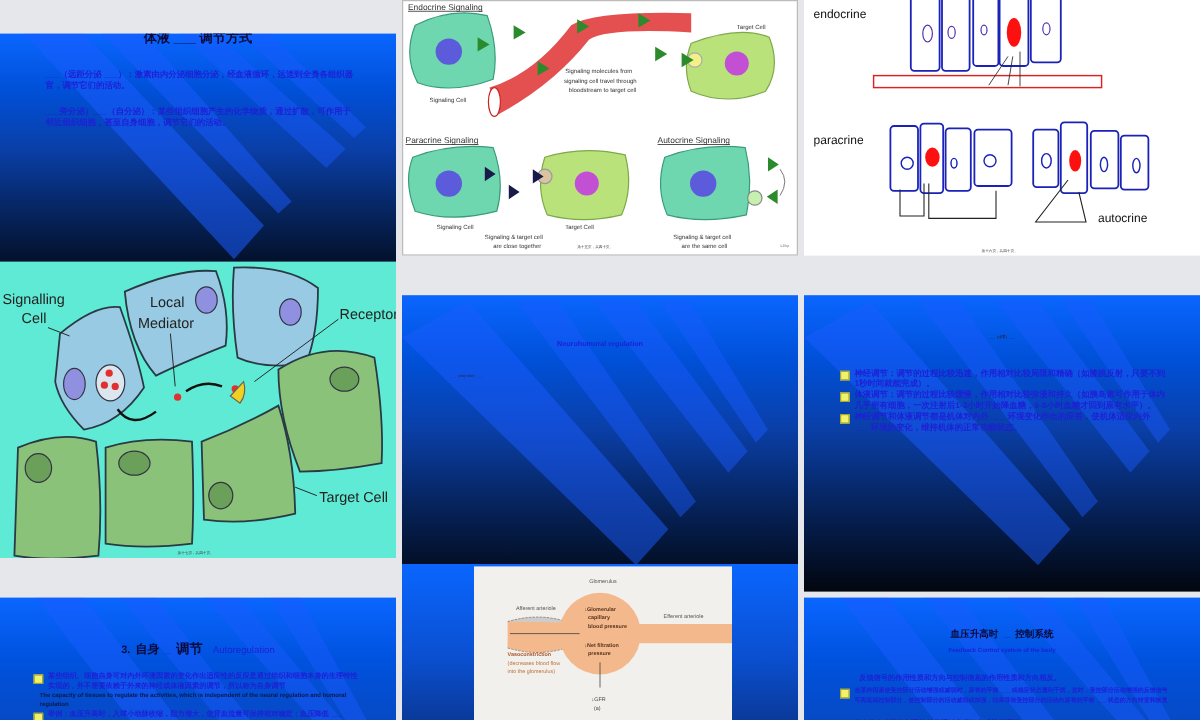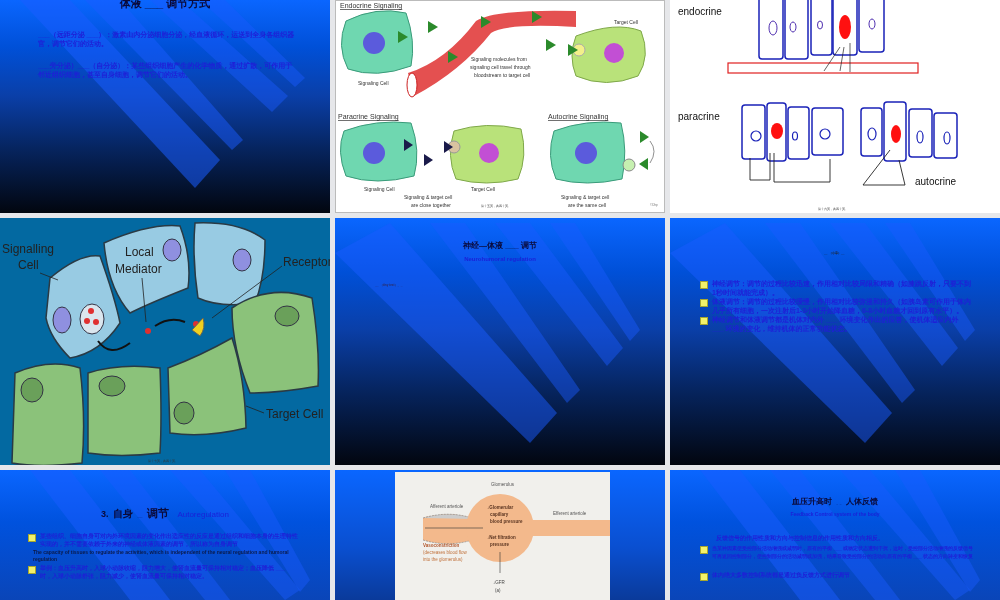--- a/index.html
+++ b/index.html
@@ -1,18 +1,18 @@
 <!DOCTYPE html>
 <html><head>
 <meta charset="utf-8">
 <style>
   html, body { margin:0; padding:0; }
   body { width:1000px; height:600px; background:#e6e7ea; position:relative; overflow:hidden; font-family:"Liberation Sans", sans-serif; }
   .slide { position:absolute; overflow:hidden; }
-  .blue { background:linear-gradient(180deg,#0a66ff 0%,#0050d8 22%,#0a3fa8 45%,#06245e 70%,#02060f 100%); }
+  .blue { background:linear-gradient(180deg,#0a66ff 0%,#0050d8 22%,#0a3fa8 45%,#06245e 70%,#02060f 100%);margin-top:28px; }
   .stripes { position:absolute; inset:0; pointer-events:none; }
   .white { background:#ffffff; }
   .c1 { left:0; width:330px; }
   .c2 { left:335px; width:330px; }
   .c3 { left:670px; width:330px; }
   .r1 { top:0; height:213px; }
   .r2 { top:218px; height:247px; }
   .r3 { top:470px; height:130px; }
   .title-dark { position:absolute; left:0; right:0; text-align:center; color:#0a0a3a; font-weight:bold; }
   .sub-blue { position:absolute; left:0; right:0; text-align:center; color:#1a22d8; font-weight:bold; }
@@ -138,21 +138,21 @@
       <path d="M100,153 L100,180 L80,180 L80,158"></path>
       <path d="M104,153 L104,182 L160,182 L160,159"></path>
       <path d="M220,150 L193,185 L235,185 L229,160"></path>
     </g>
     <text x="8" y="120" font-family="Liberation Mono, monospace" font-size="10" fill="#111">paracrine</text>
     <text x="245" y="185" font-family="Liberation Mono, monospace" font-size="10" fill="#111">autocrine</text>
     <text x="148" y="210" font-size="3" fill="#333">第十六页，共四十页。</text>
   </svg>
 </div>
 
-<div class="slide c1 r2" style="background:#0369a1;">
+<div class="slide c1 r2" style="background:#5eead4;">
   <svg width="330" height="247" viewBox="0 0 330 247">
     <g stroke="#2a3a44" stroke-width="1.5">
       <path d="M50,60 Q80,35 100,38 Q115,80 120,105 Q100,135 70,140 Q50,120 46,100 Z" fill="#98cbe3"></path>
       <path d="M104,25 Q150,5 180,8 Q192,40 188,70 Q150,85 130,95 Q108,70 104,25 Z" fill="#98cbe3"></path>
       <path d="M195,5 Q240,3 265,22 Q265,60 255,85 Q220,90 198,80 Q192,40 195,5 Z" fill="#98cbe3"></path>
       <path d="M232,90 Q270,65 312,80 Q320,130 318,168 Q280,175 250,175 Q232,130 232,90 Z" fill="#8bc27a"></path>
       <path d="M15,155 Q50,140 80,150 Q86,200 82,245 Q40,250 12,245 Z" fill="#8bc27a"></path>
       <path d="M88,155 Q120,145 160,150 Q162,200 160,235 Q120,240 88,235 Z" fill="#8bc27a"></path>
       <path d="M168,150 Q200,138 232,120 Q245,160 246,210 Q205,220 170,215 Z" fill="#8bc27a"></path>
     </g>
@@ -192,21 +192,20 @@
   </svg>
 </div>
 
 <div class="slide blue c2 r2">
   <svg class="stripes" viewBox="0 0 330 247" preserveAspectRatio="none">
     <polygon points="0,35 55,5 222,195 195,225" fill="#1a5cff" opacity="0.5"></polygon>
     <polygon points="95,5 130,5 245,172 232,185" fill="#1a5cff" opacity="0.45"></polygon>
     <polygon points="160,5 195,5 288,130 272,148" fill="#1a5cff" opacity="0.45"></polygon>
     <polygon points="215,5 240,5 305,112 295,123" fill="#1a5cff" opacity="0.45"></polygon>
   </svg>
-  <div class="title-dark" style="top:22px;font-size:8px;">神经—体液 ___ 调节</div>
   <div class="sub-blue" style="top:38px;font-size:6px;">Neurohumoral regulation</div>
   <div class="para tiny" style="left:40px;top:63px;width:80px;">___（tiny text）___</div>
 </div>
 
 <div class="slide blue c3 r2">
   <svg class="stripes" viewBox="0 0 330 247" preserveAspectRatio="none">
     <polygon points="0,35 55,5 222,195 195,225" fill="#1a5cff" opacity="0.5"></polygon>
     <polygon points="95,5 130,5 245,172 232,185" fill="#1a5cff" opacity="0.45"></polygon>
     <polygon points="160,5 195,5 288,130 272,148" fill="#1a5cff" opacity="0.45"></polygon>
     <polygon points="215,5 240,5 305,112 295,123" fill="#1a5cff" opacity="0.45"></polygon>
@@ -271,21 +270,21 @@
 <div class="slide blue c3 r3" style="background:linear-gradient(180deg,#0a66ff 0%,#0052de 40%,#0a45b8 100%);">
   <svg class="stripes" viewBox="0 0 330 130" preserveAspectRatio="none">
     <polygon points="30,0 70,0 170,130 130,130" fill="#1a5cff" opacity="0.5"></polygon>
     <polygon points="100,0 130,0 230,130 205,130" fill="#1a5cff" opacity="0.45"></polygon>
     <polygon points="170,0 200,0 300,120 285,130" fill="#1a5cff" opacity="0.45"></polygon>
     <polygon points="225,0 250,0 310,110 300,122" fill="#1a5cff" opacity="0.45"></polygon>
   </svg>
   <div style="position:absolute;left:0;right:0;top:20px;text-align:center;font-weight:bold;color:#0a0a3a;">
     <span style="font-size:8px;">血压升高时</span>
     <span style="font-size:3px;">___</span>
-    <span style="font-size:8px;">人体反馈</span>
+    <span style="font-size:8px;">控制系统</span>
   </div>
   <div class="sub-blue" style="top:41px;font-size:5px;">Feedback Control system of the body</div>
   <div class="para" style="left:46px;top:64px;width:260px;font-size:6px;line-height:8px;">反馈信号的作用性质和方向与控制信息的作用性质和方向相反。</div>
   <div class="bullet" style="left:30px;top:76px;"></div>
   <div class="para" style="left:42px;top:74px;width:262px;font-size:5px;line-height:8px;">当某种因素使受控部分活动增强或减弱时，原有的平衡 ___ 或稳定状态遭到干扰，这时，受控部分活动增强的反馈信号可再返回控制部分，使控制部分的活动减弱或加强，结果导致受控部分的活动向原有的平衡 ___ 状态的方向转变和恢复</div>
   <div class="bullet" style="left:30px;top:103px;"></div>
   <div class="para" style="left:42px;top:101px;width:262px;font-size:6px;line-height:8px;">体内绝大多数控制系统都是通过负反馈方式进行调节</div>
 </div>
 
 </body></html>

